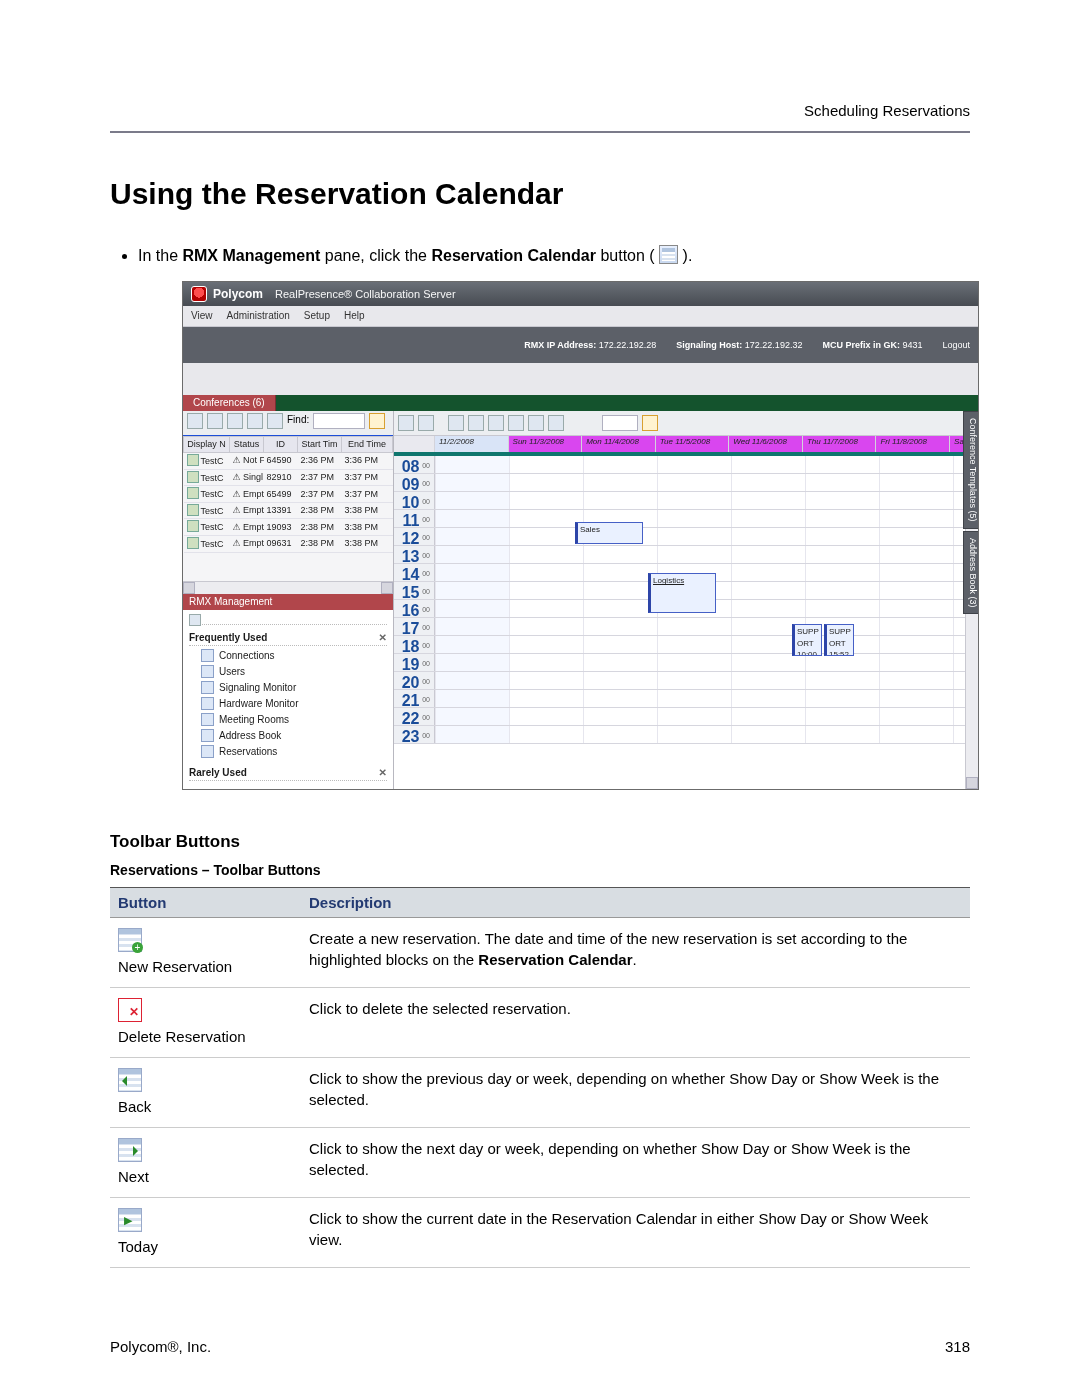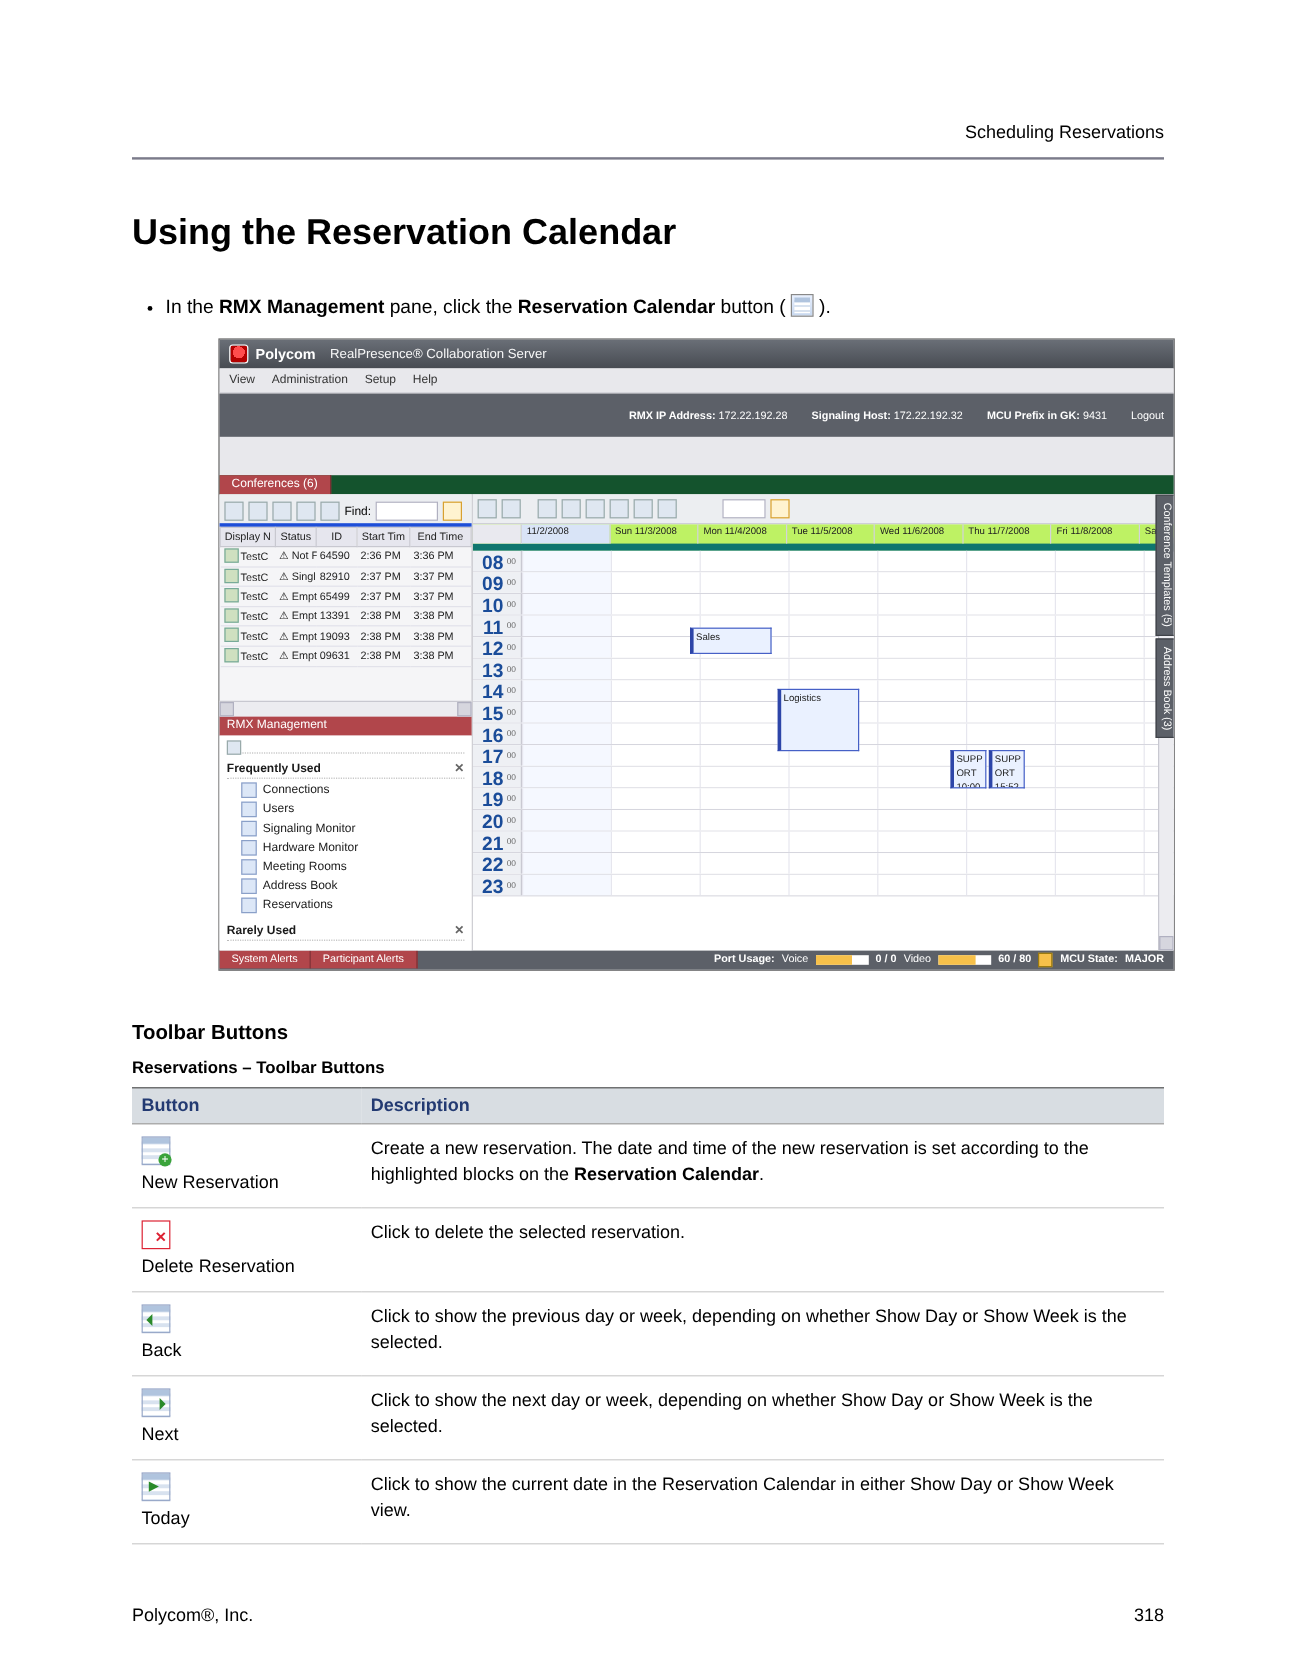--- a/index.html
+++ b/index.html
@@ -107,23 +107,23 @@
   }
   .tabbar .spacer{flex:1;}
 
   .shot-body{ display:flex; position:relative; }
   .leftcol{
     width:210px;
     border-right:1px solid #b8b8c0;
     background:#f5f5f7;
   }
   .toolstrip{
-    display:flex; align-items:flex-end; gap:4px;
+    display:flex; align-items:flex-start; gap:4px;
     height:20px; padding:2px 4px;
-    background:#eceef1; border-bottom:3px solid #1d4ed8;
+    background:#eceef1; border-bottom:1px solid #1d4ed8;
   }
   .ticon{
     width:14px;height:14px;border:1px solid #9aa;
     background:#dfe7f1; display:inline-block;
   }
   .findbox{
     font-size:9px; height:14px; width:46px;
     border:1px solid #b0b0c0; background:#fff; padding:0 2px;
   }
 
@@ -173,21 +173,21 @@
 
   .rightcol{
     flex:1; background:#fff; position:relative; overflow:hidden;
   }
   .rstrip{
     display:flex; align-items:center; gap:4px; height:20px;
     padding:2px 4px; border-bottom:1px solid #c8c8d0; background:#eceef1;
   }
   .calhdr{
     display:flex; height:16px; font-size:8px; color:#222;
-    border-bottom:6px solid #0f766e; background:#bef264;
+    border-bottom:4px solid #0f766e; background:#d946ef;font-style:italic;
   }
   .timecol{ width:36px; text-align:right; padding-right:4px; }
   .calhdr .timecol{ background:#e9e9ef; }
   .daycol{ flex:1; padding-left:4px; border-left:1px solid #d3d3db; 
            white-space:nowrap; overflow:hidden;}
   .calhdr .daycol.first{ background:#d9e4f7;}
   .calgrid{ position:relative; }
   .hourrow{ display:flex; height:17px; border-bottom:1px solid #d6d6de;}
   .hourrow .timecol{
     background:#eef0f4; color:#666; font-size:10px;
@@ -659,52 +659,35 @@
               <div class="daycell"></div>
               <div class="daycell"></div>
               <div class="daycell"></div>
               <div class="daycell"></div>
               <div class="daycell" style="flex:0 0 24px;"></div>
             </div>
           </div>
         <div class="scrollbar-y"></div>
 
         <div class="event" style="left:181px; top:111px; width:68px; height:22px;">Sales</div>
-        <div class="event" style="left:254px; top:162px; width:68px; height:52px;">Logistics</div>
+        <div class="event" style="left:254px; top:162px; width:68px; height:40px;text-decoration:underline;">Logistics</div>
         <div class="event" style="left:398px; top:213px; width:30px; height:32px; white-space:pre-line;">SUPP
 ORT
 10:00</div>
         <div class="event" style="left:430px; top:213px; width:30px; height:32px; white-space:pre-line;">SUPP
 ORT
 15:52</div>
 
         <div class="sidetabs">
           <div class="vt">Conference Templates (5)</div>
           <div class="vt">Address Book (3)</div>
         </div>
       </div>
     </div>
 
-    <div class="statusbar">
-      <div class="sbtab">System Alerts</div>
-      <div class="sbtab">Participant Alerts</div>
-      <div class="fill"></div>
-      <div class="grp">
-        <b>Port Usage:</b>
-        <span>Voice</span>
-        <span class="barA" style="--w:0%"></span>
-        <b>0 / 0</b>
-        <span>Video</span>
-        <span class="barA"></span>
-        <b>60 / 80</b>
-        <span class="warnbox"></span>
-        <b>MCU State:</b>
-        <b>MAJOR</b>
-      </div>
-    </div>
   </div>
 
   <h3 class="tbhead">Toolbar Buttons</h3>
 
   <div class="tblcap">Reservations – Toolbar Buttons</div>
   <table class="btns">
     <tbody>
         <tr>
       <th>Button</th>
       <th>Description</th>

